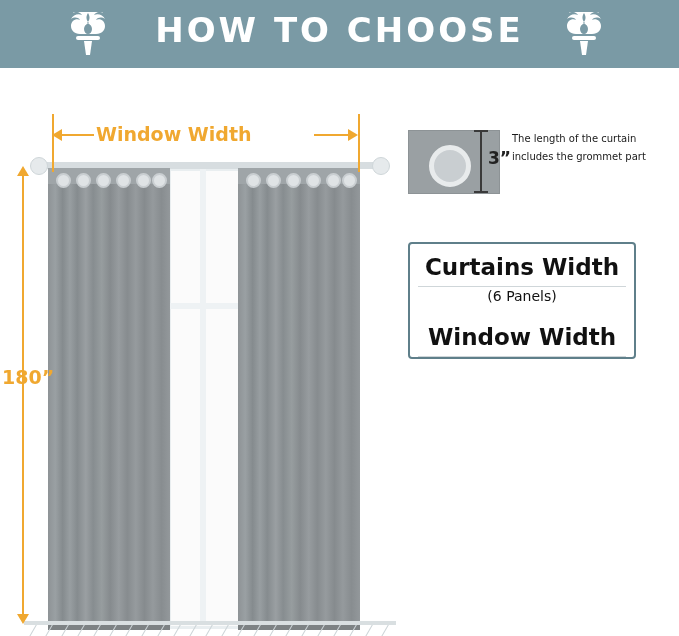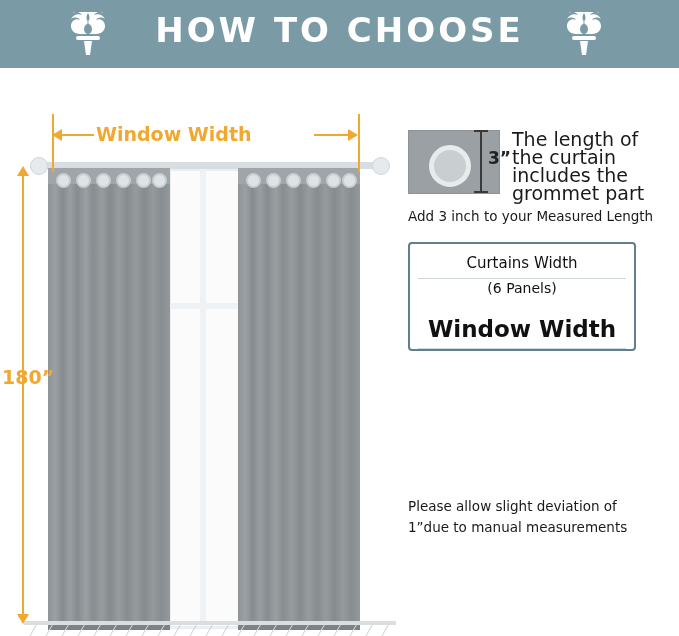--- a/index.html
+++ b/index.html
@@ -280,21 +280,21 @@
     font-size: 17px;
     font-weight: bold;
     color: #222;
     font-family: "DejaVu Sans", sans-serif;
   }
   .grommet-note {
     position: absolute;
     left: 104px;
     top: 62px;
     width: 160px;
-    font-size: 19px;
+    font-size: 10px;
     line-height: 18px;
     color: #1a1a1a;
     font-family: "DejaVu Sans", sans-serif;
   }
   .add-note {
     position: absolute;
     left: 0;
     top: 140px;
     width: 262px;
     font-size: 13.5px;
@@ -312,22 +312,22 @@
     border-radius: 4px;
     background: #ffffff;
     overflow: hidden;
   }
   .card-row {
     text-align: center;
     color: #111;
     font-family: "DejaVu Sans", sans-serif;
   }
   .card-title {
-    font-size: 15px;
-    font-weight: normal;
+    font-size: 23px;
+    font-weight: bold;
     padding: 10px 0 6px;
   }
   .card-sep {
     height: 1px;
     background: #cfd6d9;
     margin: 0 8px;
   }
   .card-value {
     font-size: 23px;
     padding: 8px 0 0;
@@ -465,28 +465,23 @@
   <div class="right-col">
 
     <div class="grommet-fig">
       <div class="ring"></div>
     </div>
     <div class="grommet-dim"></div>
     <div class="grommet-dim-cap" style="top:62px;"></div>
     <div class="grommet-dim-cap" style="top:123px;"></div>
     <div class="grommet-label">3”</div>
     <div class="grommet-note">The length of the curtain includes the grommet part</div>
-    <div class="add-note">Add 3 inch to your Measured Length</div>
 
     <div class="card">
       <div class="card-row card-title">Curtains Width</div>
       <div class="card-sep"></div>
       <div class="card-row card-sub">(6 Panels)</div>
       <div class="card-row card-title2">Window Width</div>
       <div class="card-sep"></div>
     </div>
 
-    <div class="disclaimer">
-      <div>Please allow slight deviation of</div>
-      <div>1”due to manual measurements</div>
-    </div>
   </div>
 </div>
 
 </body></html>

